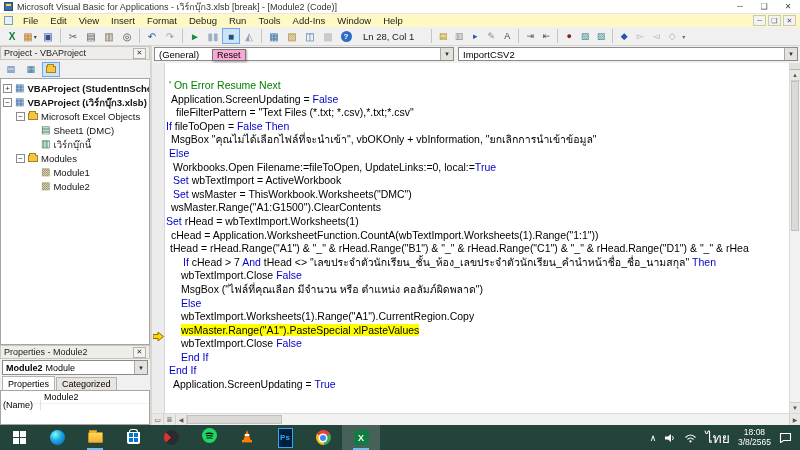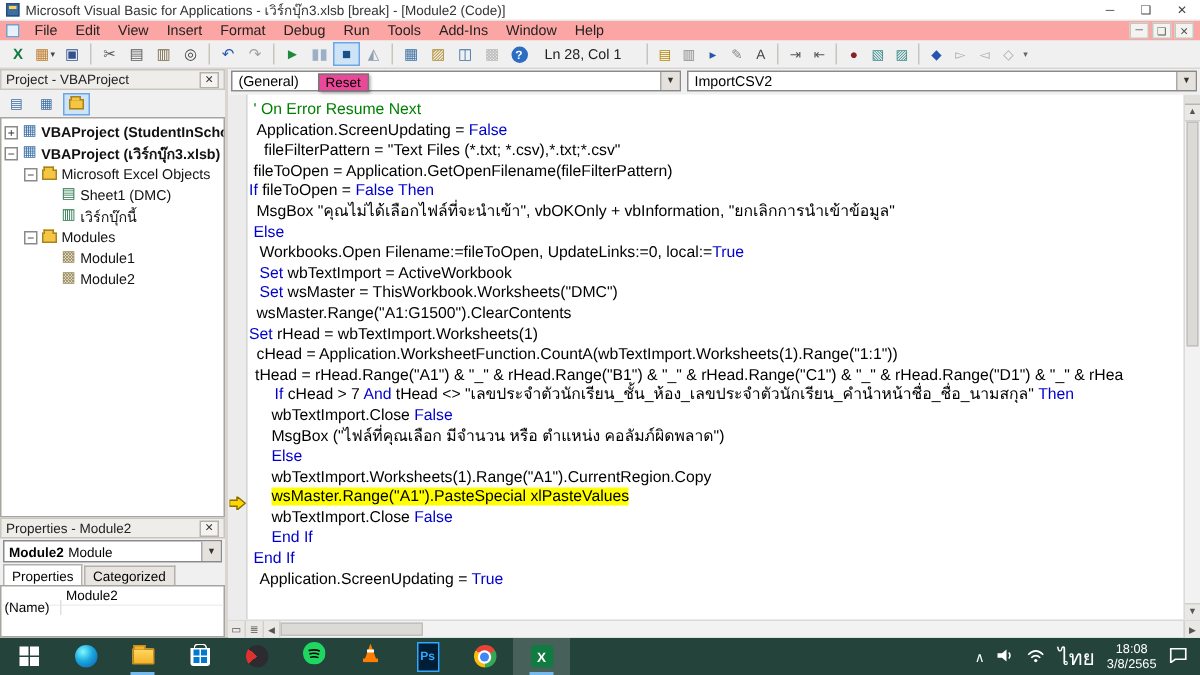--- a/index.html
+++ b/index.html
@@ -4,21 +4,21 @@
 <style>
   *{margin:0;padding:0;box-sizing:border-box;}
   html,body{width:800px;height:450px;overflow:hidden;font-family:"Liberation Sans",sans-serif;background:#f0f0f0;}
   
   .titlebar{height:14px;background:#ffffff;display:flex;align-items:center;font-size:9px;color:#333;border-bottom:1px solid #e5e5e5;padding-left:4px;}
   .vba-icon{width:9px;height:9px;background:#3b6ea5;border:1px solid #24507e;margin-right:4px;position:relative;flex:none;}
   .vba-icon::after{content:"";position:absolute;left:1px;top:1px;right:1px;height:2px;background:#ffd24a;}
   .win-controls{margin-left:auto;display:flex;height:100%;}
   .win-btn{width:24px;display:flex;align-items:center;justify-content:center;font-size:8px;color:#444;}
   
-  .menubar{height:13px;background:#fca5a5;display:flex;align-items:center;font-size:9.5px;color:#222;padding-left:2px;}
+  .menubar{height:13px;background:#fef9c3;display:flex;align-items:center;font-size:9.5px;color:#222;padding-left:2px;}
   .menu-doc-icon{width:9px;height:9px;background:#e8f0fa;border:1px solid #7a9cc8;margin:0 4px 0 2px;flex:none;}
   .menu-item{padding:0 6px;}
   .mdi-controls{margin-left:auto;display:flex;gap:2px;padding-right:4px;}
   .mdi-btn{width:13px;height:11px;border:1px solid #c9c6c0;background:#f5f3f0;font-size:7px;display:flex;align-items:center;justify-content:center;color:#555;}
   
   .toolbar{height:19px;background:#f0f0f0;border-bottom:1px solid #d9d6d2;display:flex;align-items:center;padding-left:3px;}
   .tb-btn{width:18px;height:16px;display:flex;align-items:center;justify-content:center;font-size:10px;flex:none;border:1px solid transparent;}
   .tb-btn.pressed{border:1px solid #6ca6e8;background:#cde4f7;}
   .tb-btn .glyph.round{background:#2b6cc4;color:#fff;border-radius:50%;width:11px;height:11px;font-size:8px;font-weight:bold;display:flex;align-items:center;justify-content:center;}
   .tb-btn .dd{font-size:6px;color:#444;margin-left:1px;}
@@ -54,21 +54,21 @@
   .props-grid{flex:1;background:#fff;border:1px solid #a8a5a0;font-size:9px;overflow:hidden;}
   .prow{display:flex;height:13px;align-items:center;border-bottom:1px solid #f0f0f0;}
   .pname{width:40px;border-right:1px solid #e0e0e0;padding-left:2px;flex:none;margin-top:16px;}
   .pval{padding-left:3px;}
   
   .codecol{flex:1;display:flex;flex-direction:column;min-width:0;background:#fff;}
   .combos{height:17px;display:flex;gap:4px;background:#f0f0f0;padding:1px 2px 2px 2px;position:relative;flex:none;}
   .combo{border:1px solid #8a8a8a;background:#fff;font-size:9.5px;display:flex;align-items:center;padding-left:4px;overflow:hidden;white-space:nowrap;}
   .combo-left{width:300px;flex:none;}
   .combo-right{flex:1;}
-  .tooltip{position:absolute;left:60px;top:3px;background:#ec4899;border:1px solid #767676;font-size:9px;padding:0 4px;box-shadow:1px 1px 2px rgba(0,0,0,.35);z-index:5;color:#000;}
+  .tooltip{position:absolute;left:60px;top:3px;background:#f9a8d4;border:1px solid #767676;font-size:9px;padding:0 4px;box-shadow:1px 1px 2px rgba(0,0,0,.35);z-index:5;color:#000;}
   .codewrap{flex:1;display:flex;min-height:0;}
   .gutter{width:13px;background:#ececec;border-right:1px solid #d6d6d6;position:relative;flex:none;}
   .exec-arrow{position:absolute;left:1px;}
   .codearea{flex:1;overflow:hidden;position:relative;padding-top:4px;font-size:10.5px;line-height:13.6px;min-width:0;}
   .code-line{white-space:pre;height:13.6px;}
   .k{color:#0000cc;} .c{color:#008000;} .n{color:#000;}
   .hl{background:#ffff00;}
   .vscroll{width:11px;background:#f2f2f2;border-left:1px solid #dadada;display:flex;flex-direction:column;flex:none;align-items:stretch;}
   .vsplit{height:7px;background:#e2e0dc;border-bottom:1px solid #b8b5b0;}
   .sbtn{height:11px;display:flex;align-items:center;justify-content:center;font-size:6px;color:#555;background:#eae8e5;border-bottom:1px solid #d0d0d0;}
@@ -347,24 +347,23 @@
     </div>
     <div class="codewrap">
       <div class="gutter">
         <span class="exec-arrow" style="top: 264.4px;">
           <svg width="11" height="9">
               <path d="M0 2.5 h5 v-2.5 l5.5 4.5 l-5.5 4.5 v-2.5 h-5 z" fill="#ffd700" stroke="#8a6d00" stroke-width="1"></path>
             </svg>
         </span>
       </div>
       <div class="codearea">
-          <div class="code-line" style="padding-left: 4px;"><span class="c">' On Error Resume Next</span></div>
+          <div class="code-line" style="padding-left: 4px; margin-top: 12px;"><span class="c">' On Error Resume Next</span></div>
           <div class="code-line" style="padding-left: 6px;"><span class="n">Application.ScreenUpdating = </span><span class="k">False</span></div>
           <div class="code-line" style="padding-left: 11px;"><span class="n">fileFilterPattern = "Text Files (*.txt; *.csv),*.txt;*.csv"</span></div>
-          <div class="code-line" style="padding-left: 4px;"><span class="n">fileToOpen = Application.GetOpenFilename(fileFilterPattern)</span></div>
           <div class="code-line" style="padding-left: 1px;"><span class="k">If</span><span class="n"> fileToOpen = </span><span class="k">False</span><span class="n"> </span><span class="k">Then</span></div>
           <div class="code-line" style="padding-left: 6px;"><span class="n">MsgBox "คุณไม่ได้เลือกไฟล์ที่จะนำเข้า", vbOKOnly + vbInformation, "ยกเลิกการนำเข้าข้อมูล"</span></div>
           <div class="code-line" style="padding-left: 4px;"><span class="k">Else</span></div>
           <div class="code-line" style="padding-left: 8px;"><span class="n">Workbooks.Open Filename:=fileToOpen, UpdateLinks:=0, local:=</span><span class="k">True</span></div>
           <div class="code-line" style="padding-left: 8px;"><span class="k">Set</span><span class="n"> wbTextImport = ActiveWorkbook</span></div>
           <div class="code-line" style="padding-left: 8px;"><span class="k">Set</span><span class="n"> wsMaster = ThisWorkbook.Worksheets("DMC")</span></div>
           <div class="code-line" style="padding-left: 6px;"><span class="n">wsMaster.Range("A1:G1500").ClearContents</span></div>
           <div class="code-line" style="padding-left: 1px;"><span class="k">Set</span><span class="n"> rHead = wbTextImport.Worksheets(1)</span></div>
           <div class="code-line" style="padding-left: 6px;"><span class="n">cHead = Application.WorksheetFunction.CountA(wbTextImport.Worksheets(1).Range("1:1"))</span></div>
           <div class="code-line" style="padding-left: 5px;"><span class="n">tHead = rHead.Range("A1") &amp; "_" &amp; rHead.Range("B1") &amp; "_" &amp; rHead.Range("C1") &amp; "_" &amp; rHead.Range("D1") &amp; "_" &amp; rHea</span></div>

